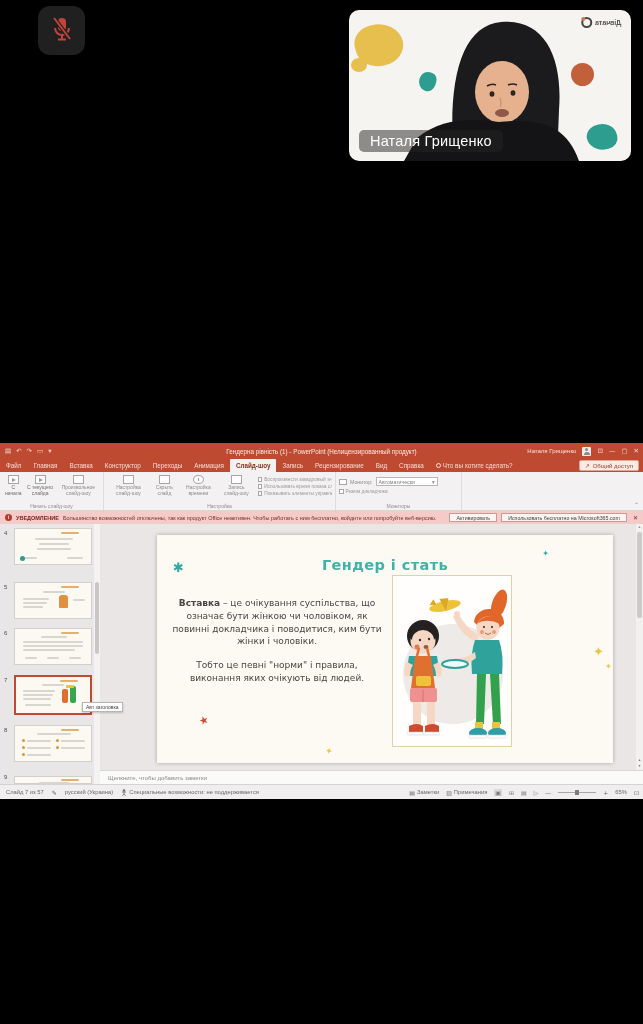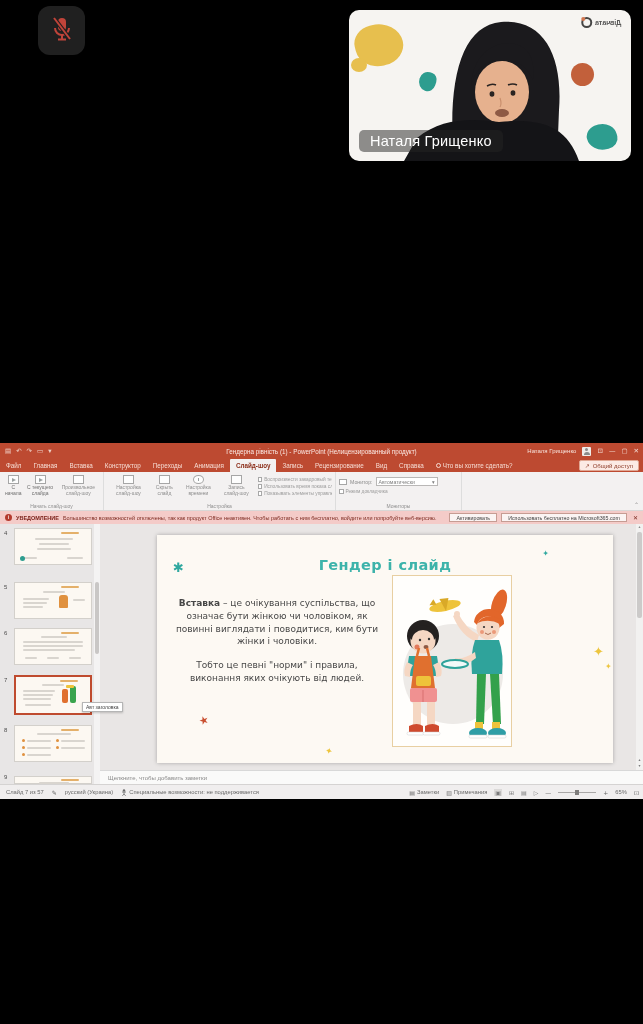--- a/index.html
+++ b/index.html
@@ -351,24 +351,24 @@
           <div class="slide">
 
 
             <span class="star glyph" style="left:16px;top:26px;font-size:13px;color:#2fa89f">✱</span>
             <span class="star glyph" style="right:64px;top:15px;font-size:8px;color:#2fa89f">✦</span>
             <span class="star glyph" style="left:42px;top:180px;font-size:11px;color:#c94f30;transform:rotate(-20deg)">★</span>
             <span class="star glyph" style="left:436px;top:110px;font-size:13px;color:#edc53e">✦</span>
             <span class="star glyph" style="left:448px;top:128px;font-size:8px;color:#edc53e">✦</span>
             <span class="star glyph" style="left:168px;top:212px;font-size:9px;color:#edc53e;transform:rotate(15deg)">✦</span>
 
-            <div class="slide-title">Гендер і слайд</div>
+            <div class="slide-title">Гендер і стать</div>
 
             <div class="slide-text">
-              <div class="p1"><b>Вставка</b><span> – це очікування суспільства, що означає бути жінкою чи чоловіком, як повинні виглядати і поводитися, ким бути жінки і чоловіки.</span></div>
+              <div class="p1"><b>Вставка</b><span> – це очікування суспільства, що означає бути жінкою чи чоловіком, як повинні докладчика і поводитися, ким бути жінки і чоловіки.</span></div>
               <div class="p2">Тобто це певні "норми" і правила, виконання яких очікують від людей.</div>
             </div>
 
             <div class="illus">
               <svg width="118" height="170" viewBox="0 0 118 170">
                 <circle cx="60" cy="98" r="50" fill="#edeae7"></circle>
 
                 <g transform="rotate(-12 52 30)">
                   <ellipse cx="52" cy="30" rx="16" ry="5" fill="#eec33b"></ellipse>
                   <path d="M48,22 l9,1 l-5,12 z" fill="#d9a928"></path>

